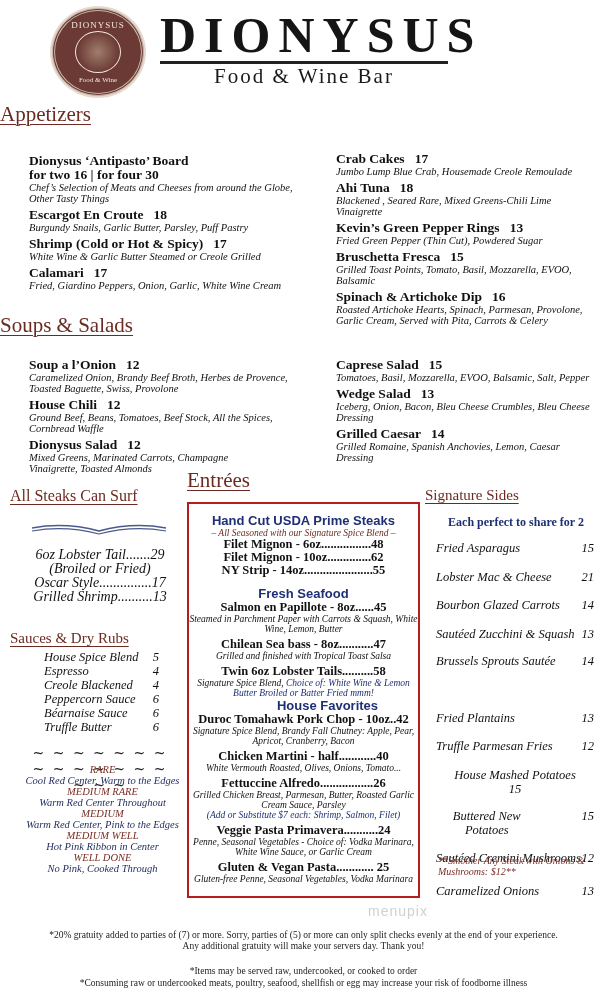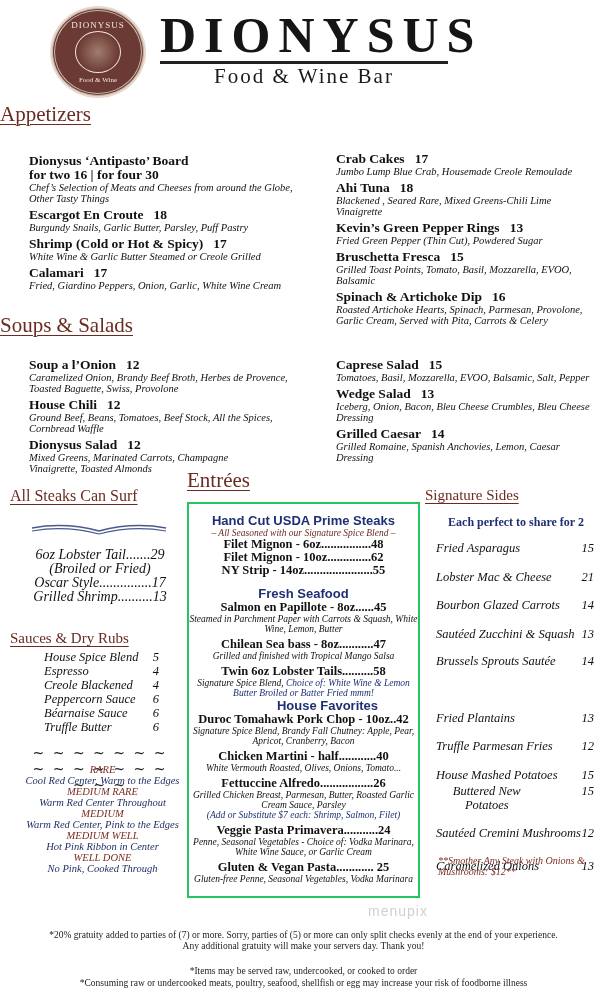--- a/index.html
+++ b/index.html
@@ -42,21 +42,21 @@
   .sauce-row { display: flex; justify-content: space-between; font-family: "Liberation Serif", serif;
           font-style: italic; font-size: 12.5px; line-height: 14px; width: 115px; }
 
   .tilde { left: 30px; top: 745px; width: 140px; text-align: center; font-size: 14px; letter-spacing: 2px; color: #222; font-family: "DejaVu Sans", sans-serif; }
 
   .temp { left: 10px; top: 764px; width: 185px; text-align: center; font-family: "Liberation Serif", serif; font-style: italic; font-size: 10.5px; line-height: 11px; }
   .temp .lvl { color: #7a2e26; }
   .temp .desc { color: #1d2a5e; }
 
   
-  .entree-box { left: 187px; top: 502px; width: 233px; height: 396px; border: 2px solid #22c55e; background: #fff; }
+  .entree-box { left: 187px; top: 502px; width: 233px; height: 396px; border: 2px solid #b91c1c; background: #fff; }
   .cat-title { font-family: "Liberation Sans", sans-serif; font-weight: bold; font-size: 13px; line-height: 14px; color: #1e2f74; text-align: center; }
   .cat-sub { font-family: "Liberation Serif", serif; font-style: italic; font-size: 9.5px; line-height: 10px; color: #6b2b22; text-align: center; }
   .ent-name { font-family: "Liberation Serif", serif; font-weight: bold; font-size: 12.5px; line-height: 13px; text-align: center; white-space: nowrap; }
   .ent-desc { font-family: "Liberation Serif", serif; font-style: italic; font-size: 9.5px; line-height: 10px; text-align: center; }
   .ent-desc .blue { color: #1e2f74; }
   .ent-block { margin-top: 4px; }
 
   
   .side-row { display: flex; justify-content: space-between; font-family: "Liberation Serif", serif; font-style: italic;
           font-size: 12.5px; line-height: 14px; width: 158px; text-align: center; }
@@ -220,21 +220,21 @@
     <div class="cat-sub">– All Seasoned with our Signature Spice Blend –</div>
     <div class="ent-name">Filet Mignon - 6oz................48</div>
     <div class="ent-name">Filet Mignon - 10oz..............62</div>
     <div class="ent-name">NY Strip - 14oz......................55</div>
 
     <div class="cat-title" style="margin-top:10px;">Fresh Seafood</div>
     <div class="ent-name">Salmon en Papillote - 8oz......45</div>
     <div class="ent-desc">Steamed in Parchment Paper with Carrots &amp; Squash, White Wine, Lemon, Butter</div>
     <div class="ent-block">
       <div class="ent-name">Chilean Sea bass - 8oz...........47</div>
-      <div class="ent-desc">Grilled and finished with Tropical Mango Salsa</div>
+      <div class="ent-desc">Grilled and finished with Tropical Toast Salsa</div>
     </div>
     <div class="ent-block">
       <div class="ent-name">Twin 6oz Lobster Tails..........58</div>
       <div class="ent-desc"><span>Signature Spice Blend, </span><span class="blue">Choice of: White Wine &amp; Lemon Butter Broiled or Batter Fried mmm!</span></div>
     </div>
 
     <div class="cat-title" style="margin-top:1px;padding-left:48px;">House Favorites</div>
     <div class="ent-name">Duroc Tomahawk Pork Chop - 10oz..42</div>
     <div class="ent-desc">Signature Spice Blend, Brandy Fall Chutney: Apple, Pear, Apricot, Cranberry, Bacon</div>
     <div class="ent-block">
@@ -281,21 +281,21 @@
       <span>14</span>
     </div>
   <div class="side-row" style="margin-bottom:14.5px;margin-top:43px;">
       <span>Fried Plantains</span>
       <span>13</span>
     </div>
   <div class="side-row" style="margin-bottom:14.5px;">
       <span>Truffle Parmesan Fries</span>
       <span>12</span>
     </div>
-  <div class="side-row" style="margin-bottom:2px;">
+  <div class="side-row" style="margin-bottom:13px;flex-direction:column;">
       <span>House Mashed Potatoes</span>
       <span>15</span>
     </div>
   <div class="side-row" style="margin-bottom:14.5px;gap:44px;">
       <span>Buttered New Potatoes</span>
       <span>15</span>
     </div>
   <div class="side-row" style="margin-bottom:19px;">
       <span>Sautéed Cremini Mushrooms</span>
       <span>12</span>

